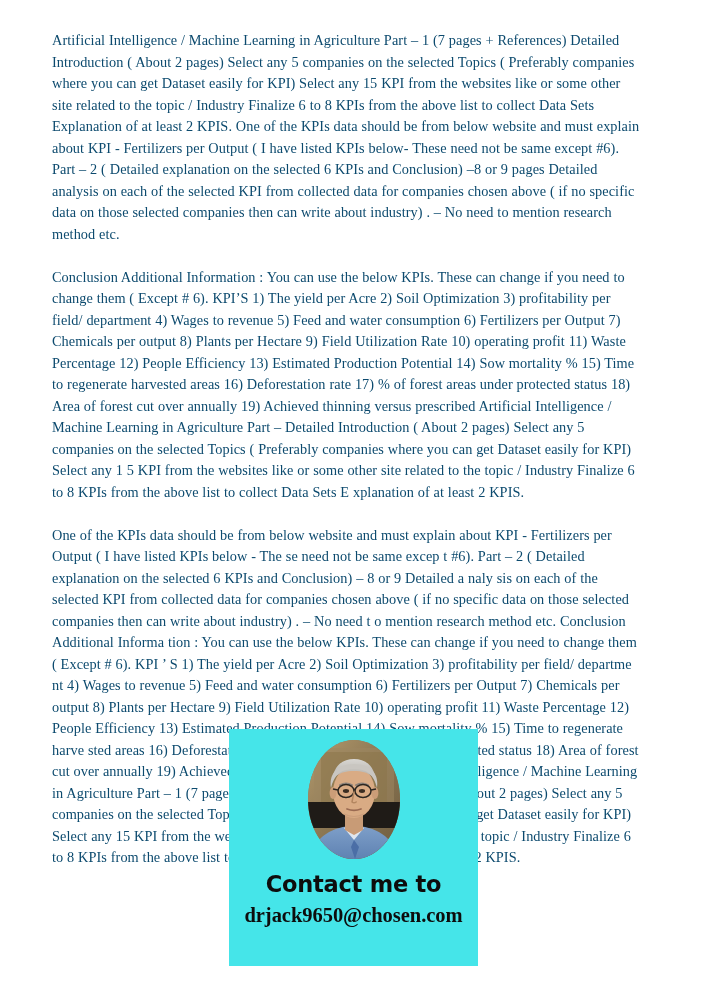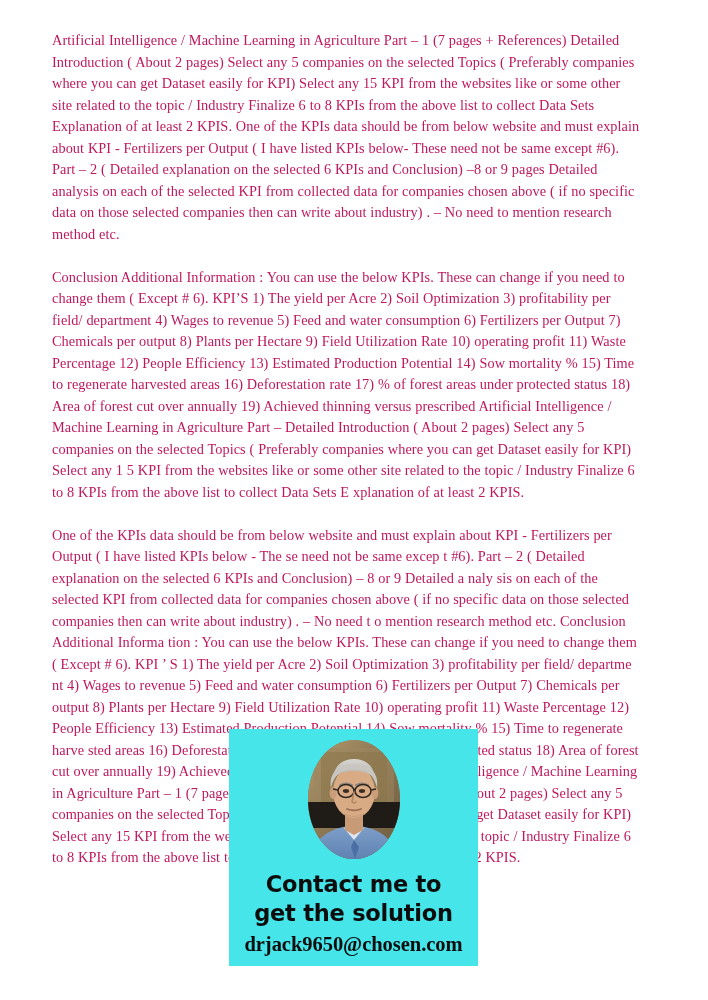--- a/index.html
+++ b/index.html
@@ -31,21 +31,21 @@
     left: 52px;
     top: 30px;
     width: 588px;
   }
 
   .para {
     font-size: 14.3px;
     line-height: 21.5px;
     text-align: left;
     margin: 0 0 21.5px 0;
-    color: #be185d;
+    color: #0c4a6e;
     letter-spacing: 0.005em;
     word-spacing: 0.01em;
   }
   .para:last-child { margin-bottom: 0; }
 
   
   .contact-overlay {
     position: absolute;
     left: 229px;
     top: 729px;
@@ -167,19 +167,18 @@
         <path d="M46 52 L44 62 q2 1.6 4.2 0" stroke="#b38660" stroke-width="1.5" fill="none" stroke-linecap="round"></path>
 
         <path d="M39 69 q7 2.6 14 0" stroke="#9a6a52" stroke-width="1.7" fill="none" stroke-linecap="round"></path>
 
         <path d="M36 74 q10 5 20 0" stroke="#c19474" stroke-width="1.2" fill="none" opacity="0.6"></path>
       </svg>
     </div>
 
     <div class="contact-lines">
       <div class="contact-headline">Contact me to</div>
-      <div class="contact-headline">get the solution</div>
       <div class="contact-email">drjack9650@chosen.com</div>
     </div>
 
   </div>
 
 </div>
 
 </body></html>

